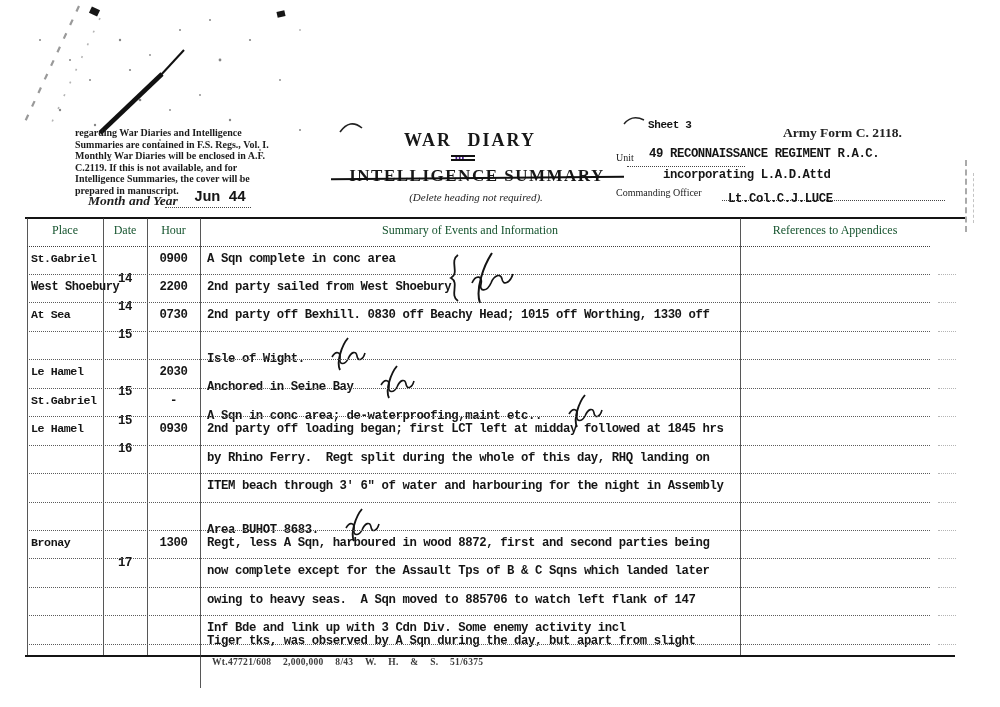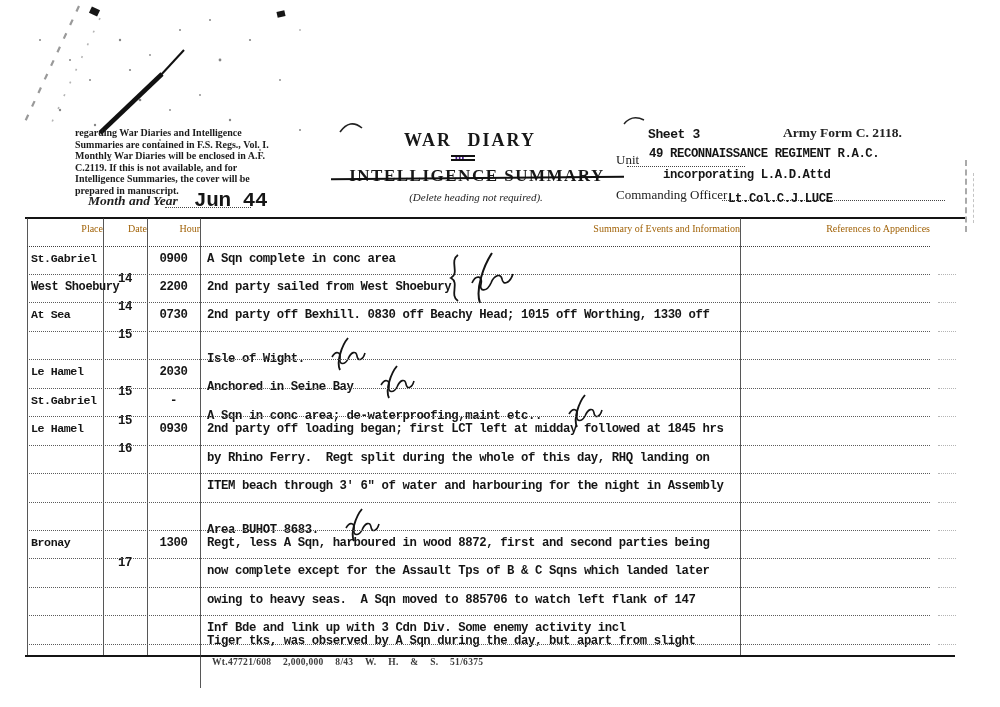--- a/index.html
+++ b/index.html
@@ -26,21 +26,21 @@
     font-weight:700;
     font-size:10px;
     line-height:11.6px;
     color:#1c1c1c;
     width:226px;
   }
   .hline { position:absolute; background:#141414; }
   .vline { position:absolute; width:1.3px; background:#3a3a3a; opacity:.85; }
   .dotline { position:absolute; border-top:1.6px dotted #5b5b5b; height:0; }
   .dotleader { position:absolute; border-bottom:1.6px dotted #444; height:0; }
-  .colhead { position:absolute; font-size:10px; text-align:right; color:#a16207; font-family:"Liberation Serif", serif; }
+  .colhead { position:absolute; font-size:12px; text-align:center; color:#14532d; font-family:"Liberation Serif", serif; }
   .trow { position:absolute; left:0; width:1000px; height:24px; }
   .cell-place { position:absolute; left:31px; }
   .cell-date  { position:absolute; left:103px; width:44px; text-align:center;margin-top:20px; }
   .cell-hour  { position:absolute; left:147px; width:53px; text-align:center; }
   .cell-sum   { position:absolute; left:207px; }
   .title-main {
     position:absolute; left:380px; top:130px; width:180px; text-align:center;
     font-size:18px; font-weight:700; letter-spacing:2px; word-spacing:9px; color:#181818;
   }
   .title-or {
@@ -49,21 +49,21 @@
   .title-or::before, .title-or::after {
     content:""; position:absolute; left:-4px; width:24px; height:1.6px; background:#111;
   }
   .title-or::before { top:5px; } .title-or::after { top:9px; }
   .title-sub {
     position:absolute; left:330px; top:166px; width:294px; text-align:center;
     font-size:17px; font-weight:700; letter-spacing:1.5px; color:#181818;
   }
   .strike { position:absolute; left:331px; top:177px; width:293px; height:2.4px; background:#101010; transform:rotate(-0.5deg); }
   .delete-note { position:absolute; left:358px; top:191px; width:236px; text-align:center; font-style:italic; font-size:11px; color:#222; }
-  .lbl { font-size:13px; color:#222; }
+  .lbl { font-size:10px; color:#222; }
   .footer-print {
     position:absolute; left:212px; top:657px;
     font-size:9.5px; font-weight:700; letter-spacing:.3px; word-spacing:9px; color:#3d3d3d;
   }
   .speck { position:absolute; background:#161616; }
   .edge-dash { position:absolute; }
   svg.sig { vertical-align:-9px; }
 </style>
 </head>
 <body>
@@ -118,29 +118,29 @@
     <div>regarding War Diaries and Intelligence</div>
     <div>Summaries are contained in F.S. Regs., Vol. I.</div>
     <div>Monthly War Diaries will be enclosed in A.F.</div>
     <div>C.2119.  If this is not available, and for</div>
     <div>Intelligence Summaries, the cover will be</div>
     <div>prepared in manuscript.</div>
   </div>
 
 <div class="abs printed" style="left:88px;top:193px;font-style:italic;font-weight:700;font-size:13.5px;">Month and Year</div>
 <div class="dotleader" style="left:165px;top:207px;width:86px;"></div>
-<div class="abs typed" style="left:194px;top:189px;font-size:21px;">Jun 44</div>
+<div class="abs typed" style="left:194px;top:189px;font-size:15px;">Jun 44</div>
 
 <div class="title-main">WAR DIARY</div>
 <div class="title-or">or</div>
 <div class="title-sub">INTELLIGENCE SUMMARY</div>
 <div class="strike"></div>
 <div class="delete-note">(Delete heading not required).</div>
 
-<div class="abs typed" style="left:648px;top:127px;font-size:13px;">Sheet 3</div>
+<div class="abs typed" style="left:648px;top:119px;font-size:11px;">Sheet 3</div>
 <div class="abs printed" style="left:783px;top:125px;font-size:13.5px;font-weight:700;">Army Form C. 2118.</div>
 
 <div class="abs printed lbl" style="left:616px;top:152px;">Unit</div>
 <div class="dotleader" style="left:627px;top:166px;width:118px;"></div>
 <div class="abs typed" style="left:649px;top:147px;">49 RECONNAISSANCE REGIMENT R.A.C.</div>
 <div class="abs typed" style="left:663px;top:168px;text-align:right;">incorporating L.A.D.Attd</div>
 
 <div class="abs printed lbl" style="left:616px;top:187px;">Commanding Officer</div>
 <div class="dotleader" style="left:722px;top:200px;width:223px;"></div>
 <div class="abs typed" style="left:728px;top:183px;margin-top:9px;">Lt.Col.C.J.LUCE</div>

